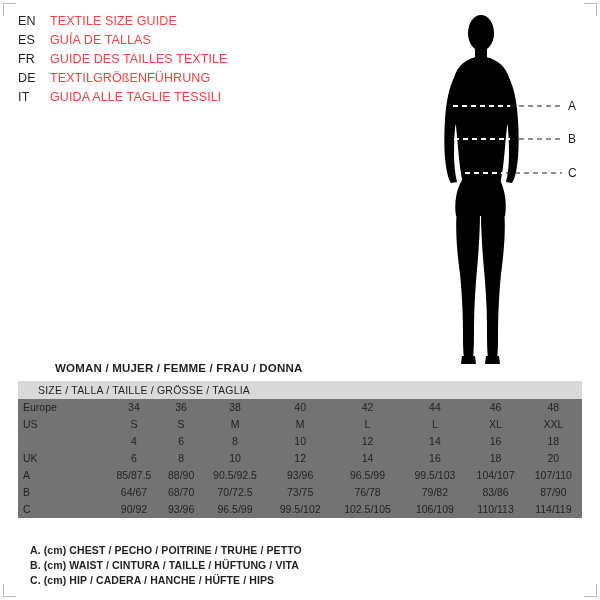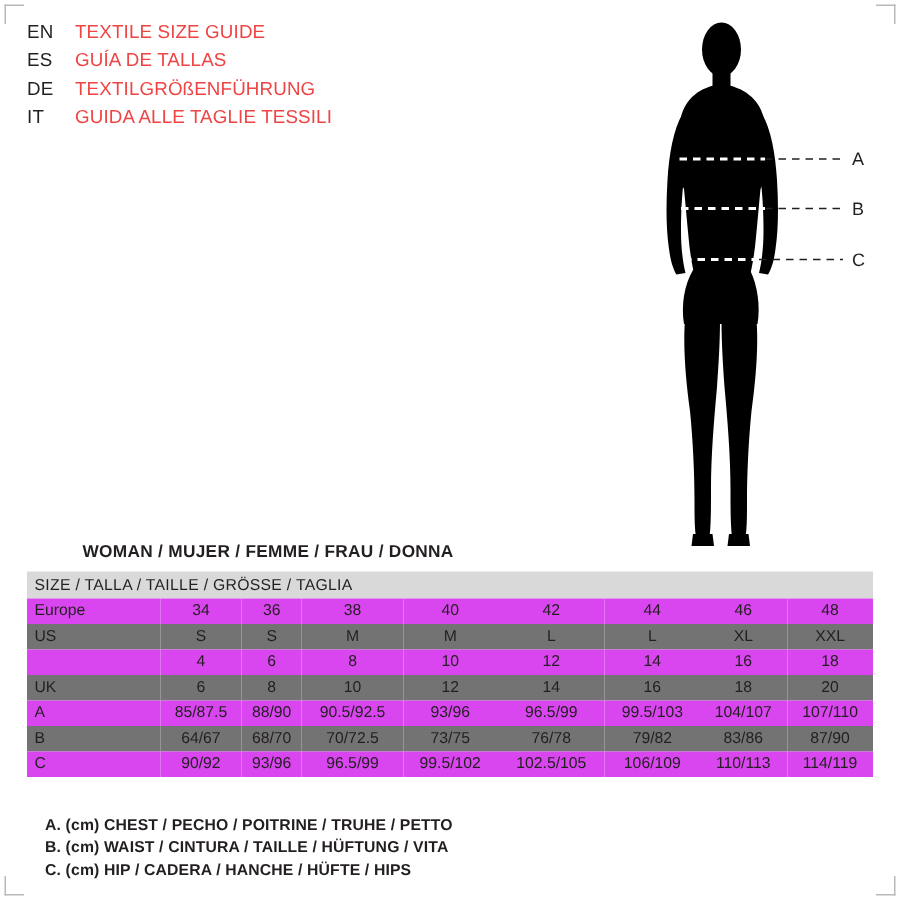--- a/index.html
+++ b/index.html
@@ -96,31 +96,31 @@
   }
   .size-table td.rowhead {
     text-align: left;
     padding-left: 5px;
     width: 84px;
   }
   .size-table tr.header-row td {
     background: #d9d9d9;
     font-weight: normal;
     text-align: left;
-    padding-left: 5px;
+    padding-left: 20px;
     height: 18px;
     line-height: 18px;
     letter-spacing: 0.2px;
   }
   .size-table tr.shaded td {
     background: #737373;
     margin-left: 44px;
   }
   .size-table tr.plain td {
-    background: #d946ef;
+    background: #737373;
   }
 
   
   .notes {
     position: absolute;
     left: 30px;
     top: 543px;
     width: 520px;
   }
   .note-line {
@@ -156,20 +156,24 @@
   <div class="corner br"></div>
 
   <div class="lang-block">
     <div class="lang-row">
       <span class="lang-code">EN</span>
       <span class="lang-title">TEXTILE SIZE GUIDE</span>
     </div>
     <div class="lang-row">
       <span class="lang-code">ES</span>
       <span class="lang-title">GUÍA DE TALLAS</span>
+    </div>
+    <div class="lang-row">
+      <span class="lang-code">FR</span>
+      <span class="lang-title">GUIDE DES TAILLES TEXTILE</span>
     </div>
     <div class="lang-row">
       <span class="lang-code">DE</span>
       <span class="lang-title">TEXTILGRÖßENFÜHRUNG</span>
     </div>
     <div class="lang-row">
       <span class="lang-code">IT</span>
       <span class="lang-title">GUIDA ALLE TAGLIE TESSILI</span>
     </div>
   </div>

